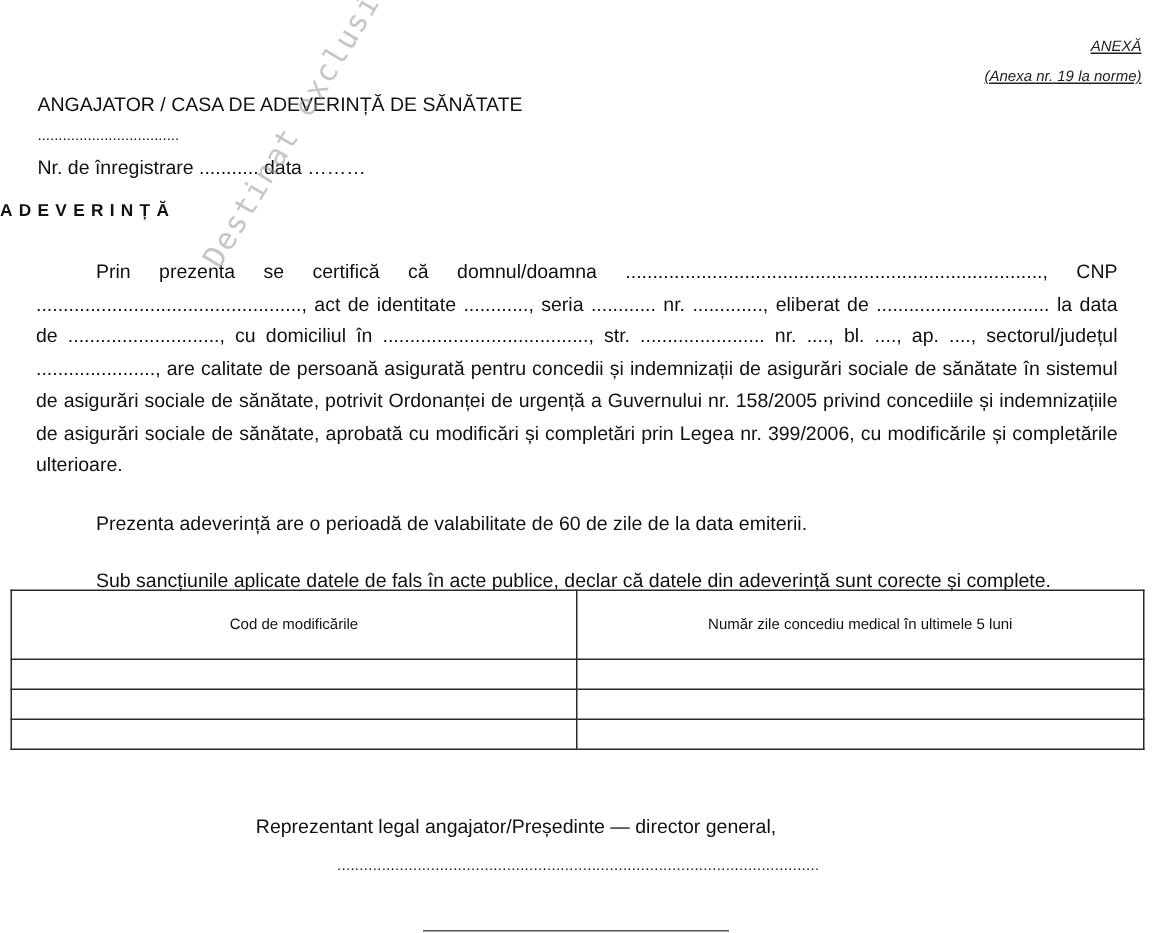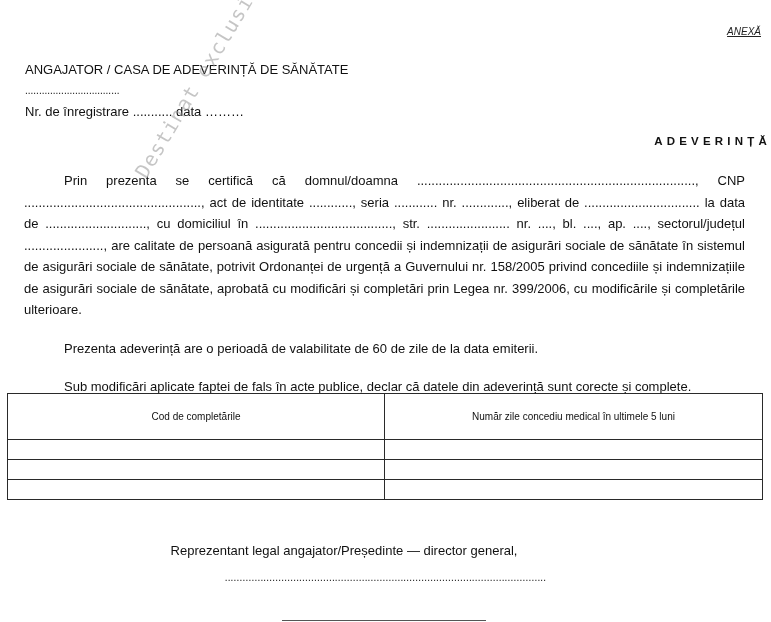--- a/index.html
+++ b/index.html
@@ -32,21 +32,21 @@
       left: 25px;
       top: 59px;
       font-size: 13px;
       line-height: 21px;
     }
     .employer div { white-space: nowrap; }
     .title {
       left: 0;
       width: 771px;
       top: 135px;
-      text-align: right;
+      text-align: left;
       font-weight: bold;
       font-size: 11.5px;
       letter-spacing: 4.2px;
     }
     .body-text {
       left: 7px;
       width: 755px;
       top: 153px;
       font-size: 13px;
       line-height: 21.5px;
@@ -109,45 +109,46 @@
       letter-spacing: 1px;
       white-space: nowrap;
       pointer-events: none;
     }
   </style>
 </head>
 <body>
 
 <div class="abs annex">
   <div>ANEXĂ</div>
+  <div>(Anexa nr. 19 la norme)</div>
 </div>
 
 <div class="abs employer">
   <div>ANGAJATOR / CASA DE ADEVERINȚĂ DE SĂNĂTATE</div>
   <div style="font-size:10px;line-height:21px;">..................................</div>
   <div>Nr. de înregistrare ........... data ………</div>
 </div>
 
 <div class="abs title">ADEVERINȚĂ</div>
 
 <div class="abs body-text">
   <p class="para">Prin prezenta se certifică că domnul/doamna ............................................................................., CNP ................................................., act de identitate ............, seria ............ nr. ............., eliberat de ................................ la data de ............................, cu domiciliul în ......................................, str. ....................... nr. ...., bl. ...., ap. ...., sectorul/județul ......................, are calitate de persoană asigurată pentru concedii și indemnizații de asigurări sociale de sănătate în sistemul de asigurări sociale de sănătate, potrivit Ordonanței de urgență a Guvernului nr. 158/2005 privind concediile și indemnizațiile de asigurări sociale de sănătate, aprobată cu modificări și completări prin Legea nr. 399/2006, cu modificările și completările ulterioare.</p>
   <p class="para">Prezenta adeverință are o perioadă de valabilitate de 60 de zile de la data emiterii.</p>
-  <p class="para">Sub modificări aplicate faptei de fals în acte publice, declar că datele din adeverință sunt corecte și complete.</p>
+  <p class="para">Sub sancțiunile aplicate datele de fals în acte publice, declar că datele din adeverință sunt corecte și complete.</p>
 </div>
 
 <div class="abs table-wrap">
   <table>
     <colgroup>
       <col style="width:377px">
       <col style="width:378px">
     </colgroup>
     <thead>
       <tr>
-        <th>Cod de completările</th>
+        <th>Cod de modificările</th>
         <th>Număr zile concediu medical în ultimele 5 luni</th>
       </tr>
     </thead>
     <tbody>
       <tr>
         <td></td>
         <td></td>
       </tr>
       <tr>
         <td></td>

